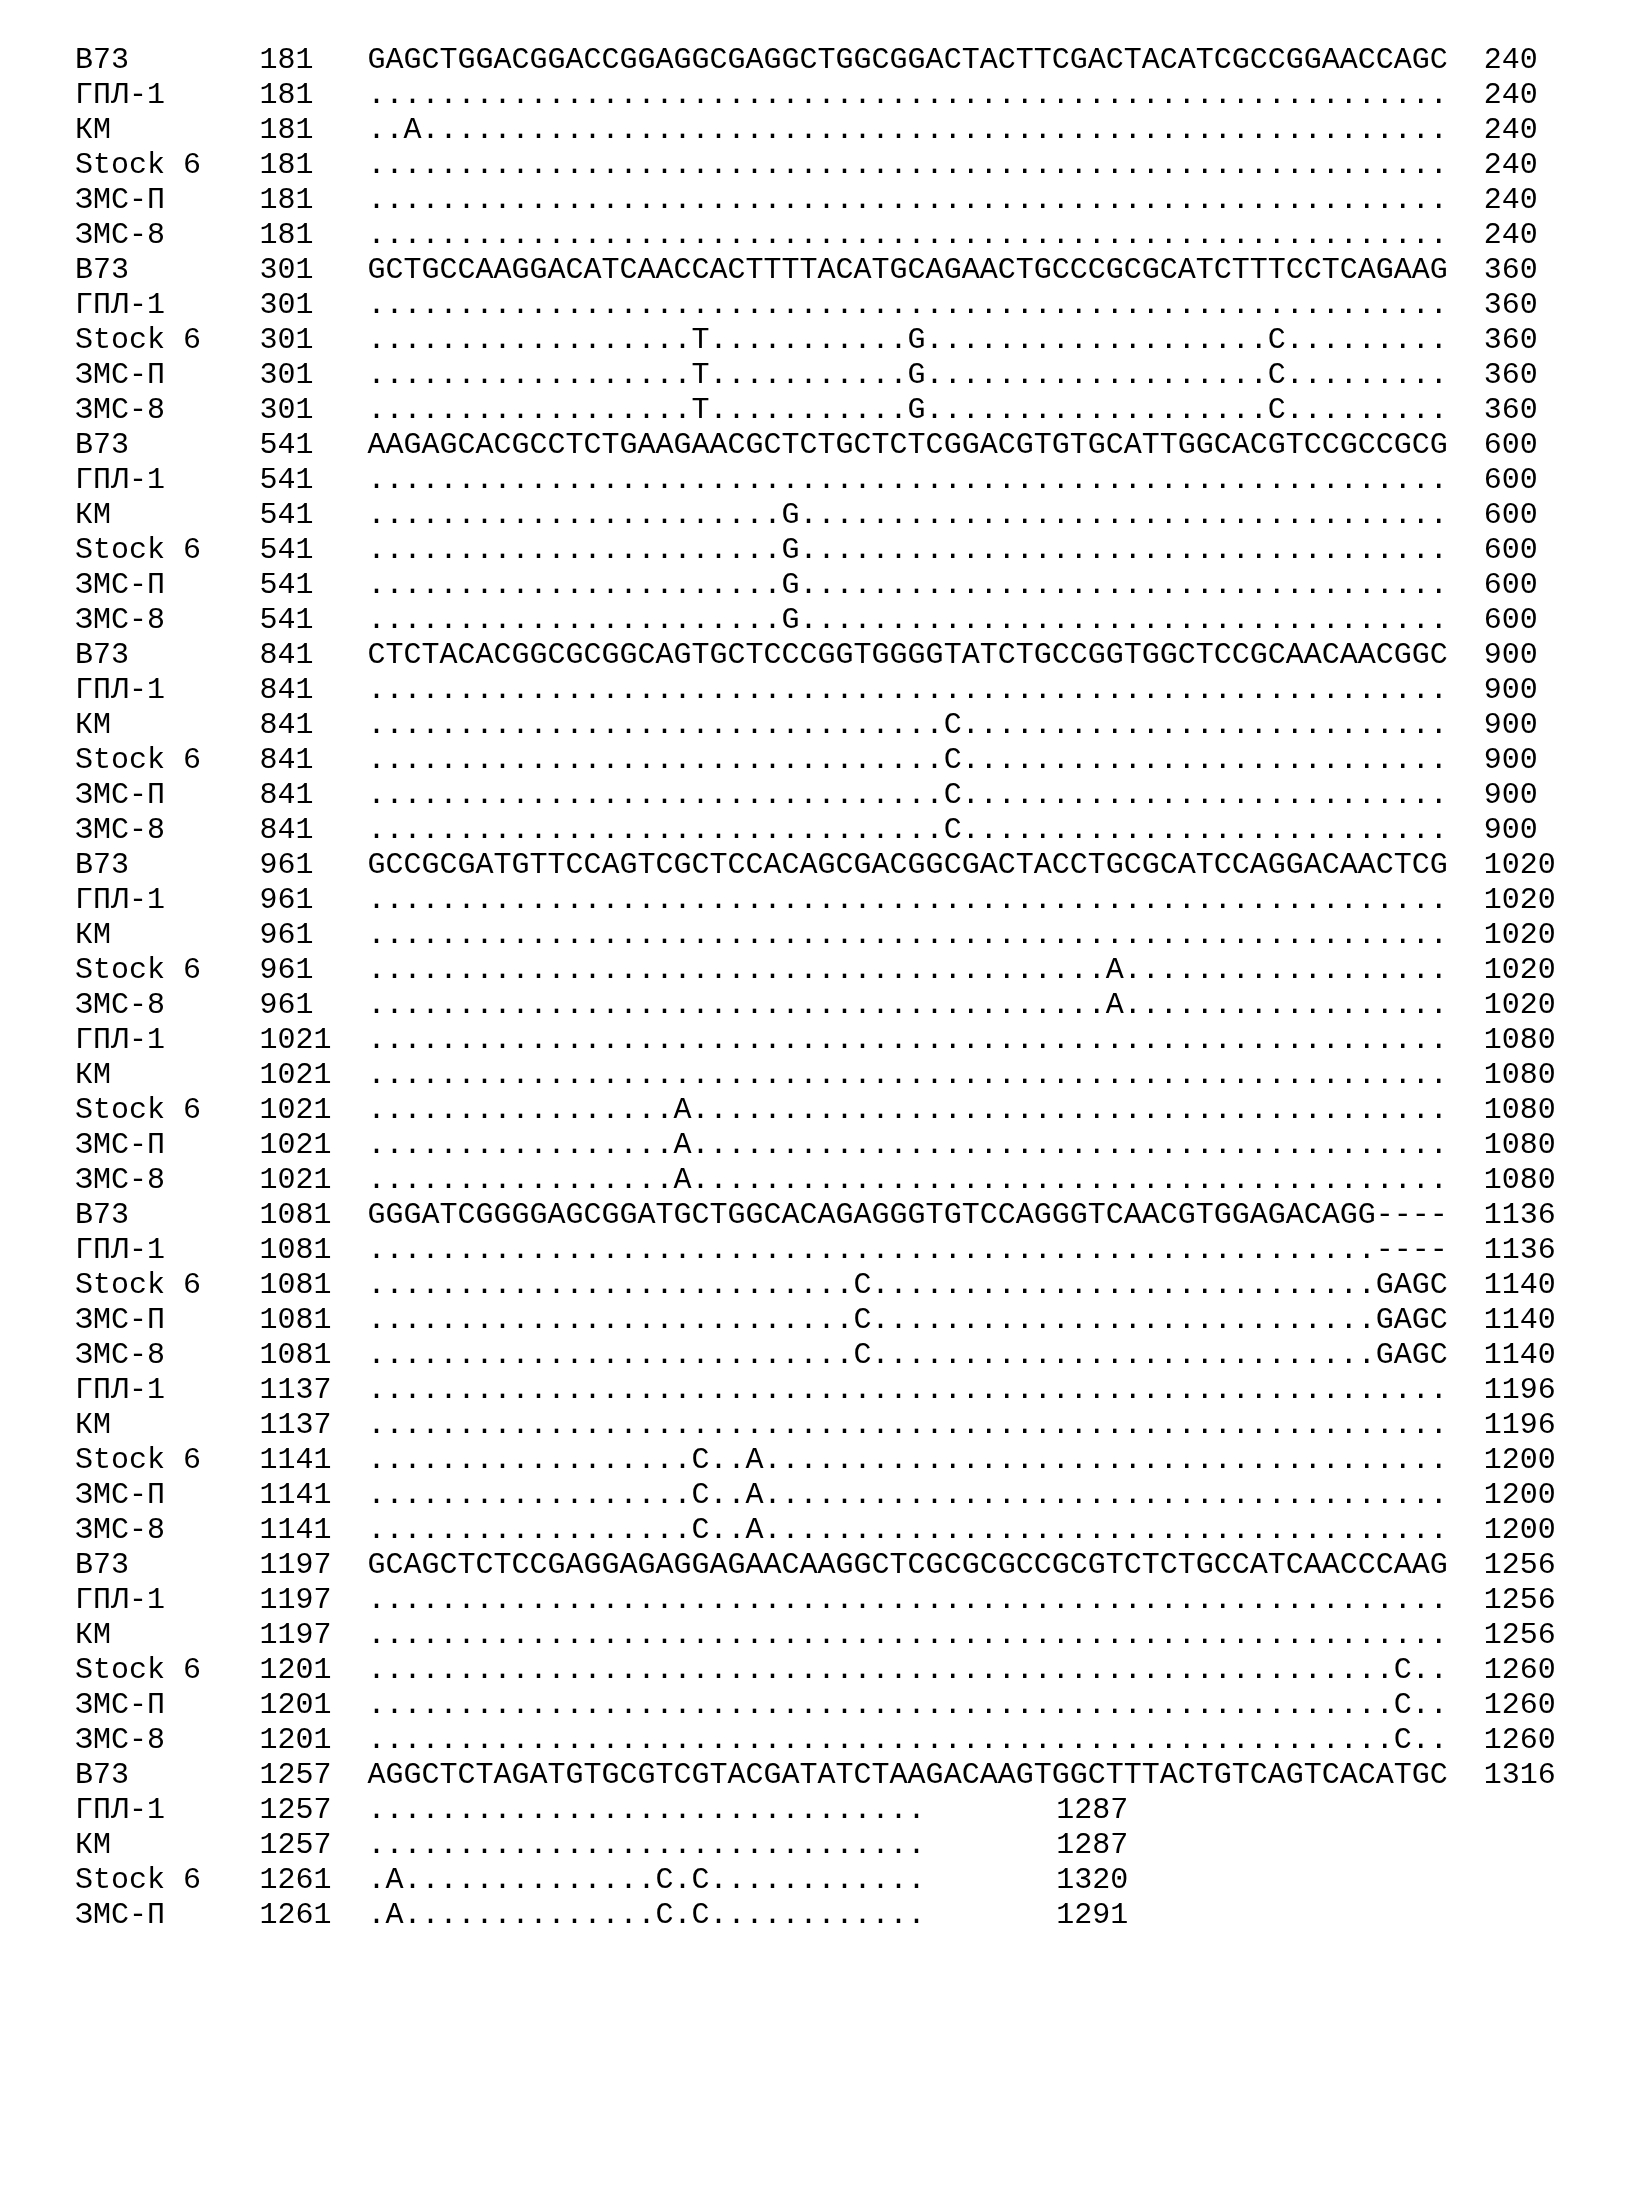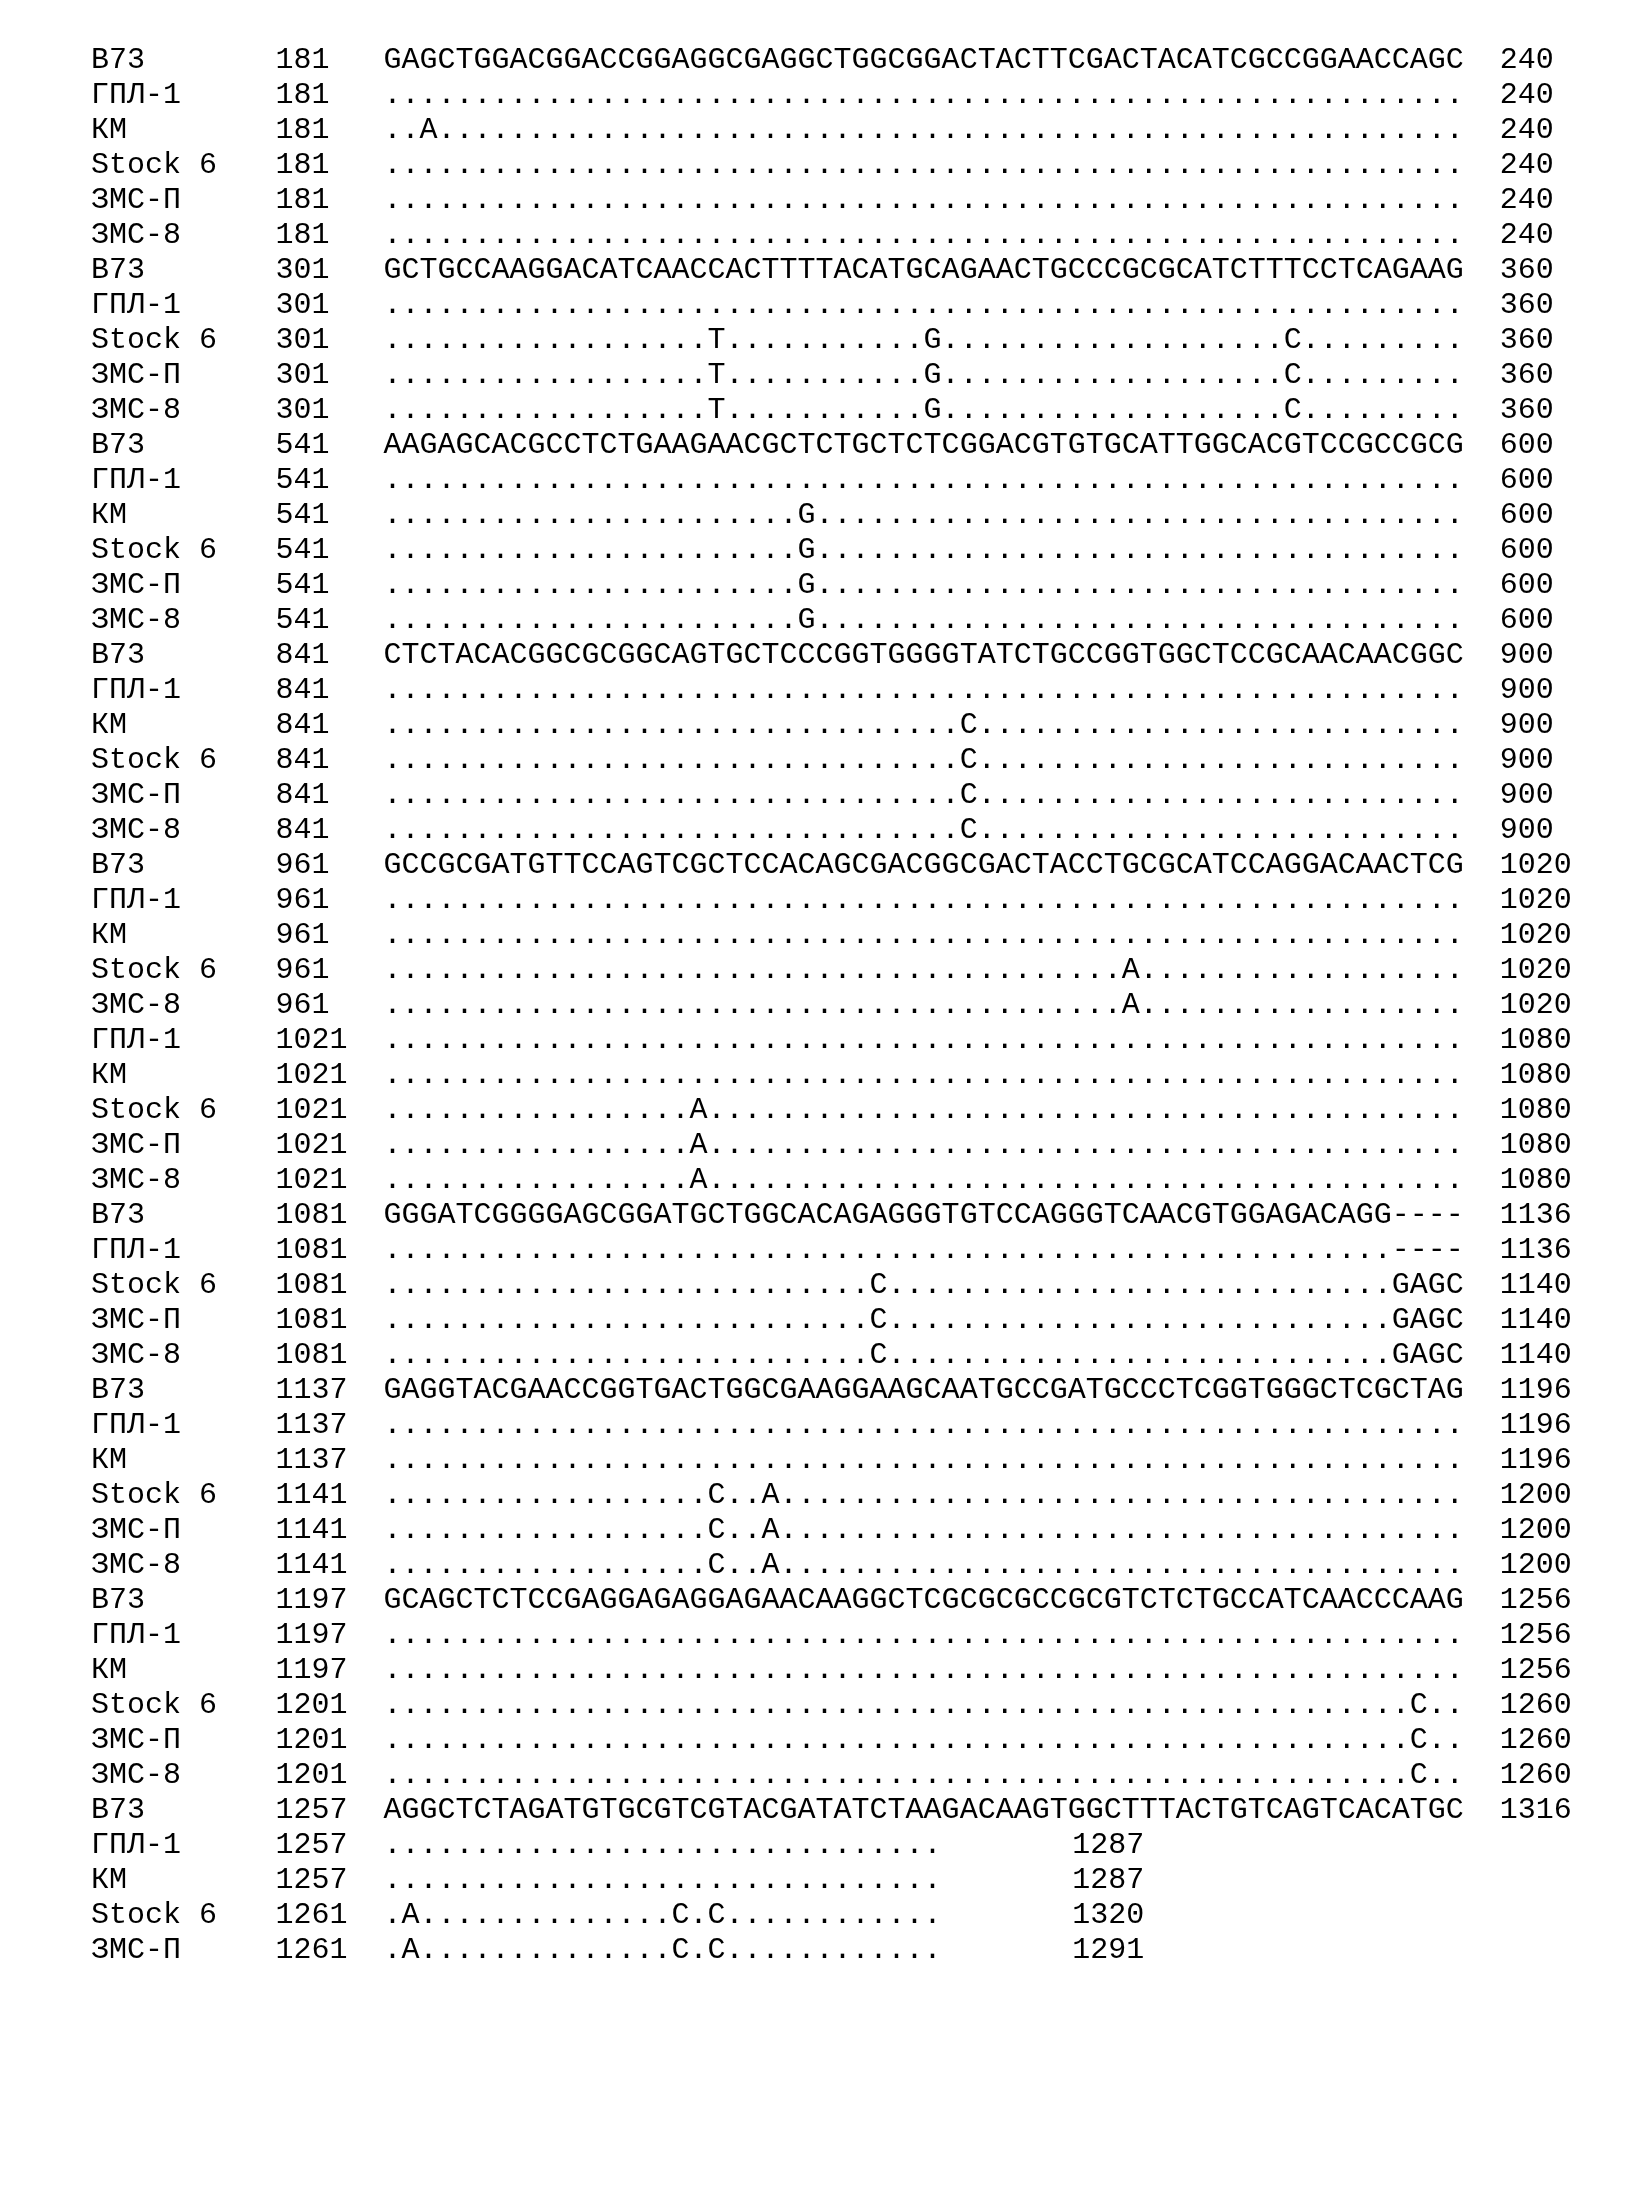--- a/index.html
+++ b/index.html
@@ -12,21 +12,20 @@
     height: 2205px;
     overflow: hidden;
   }
   .page {
     box-sizing: border-box;
     padding: 43px 0 0 75px;
     font-family: "Liberation Mono", "DejaVu Sans Mono", monospace;
     font-size: 30px;
     line-height: 35px;
     color: #000000;
-    margin-left: 16px;
   }
   .row { white-space: pre; }
   .name  { display: inline-block; width: 10.25ch; }
   .start { display: inline-block; width: 6ch; }
   .seq   { letter-spacing: 0; }
   .end   { display: inline-block; }
 </style>
 </head>
 <body style="background: rgb(255, 255, 255);">
 
@@ -62,21 +61,20 @@
     <div class="row"><span class="name">ГПЛ-1</span><span class="start">1021</span><span class="seq">............................................................</span><span class="end" style="margin-left: 2ch;">1080</span></div>
     <div class="row"><span class="name">КМ</span><span class="start">1021</span><span class="seq">............................................................</span><span class="end" style="margin-left: 2ch;">1080</span></div>
     <div class="row"><span class="name">Stock 6</span><span class="start">1021</span><span class="seq">.................A..........................................</span><span class="end" style="margin-left: 2ch;">1080</span></div>
     <div class="row"><span class="name">ЗМС-П</span><span class="start">1021</span><span class="seq">.................A..........................................</span><span class="end" style="margin-left: 2ch;">1080</span></div>
     <div class="row"><span class="name">ЗМС-8</span><span class="start">1021</span><span class="seq">.................A..........................................</span><span class="end" style="margin-left: 2ch;">1080</span></div>
     <div class="row"><span class="name">B73</span><span class="start">1081</span><span class="seq">GGGATCGGGGAGCGGATGCTGGCACAGAGGGTGTCCAGGGTCAACGTGGAGACAGG----</span><span class="end" style="margin-left: 2ch;">1136</span></div>
     <div class="row"><span class="name">ГПЛ-1</span><span class="start">1081</span><span class="seq">........................................................----</span><span class="end" style="margin-left: 2ch;">1136</span></div>
     <div class="row"><span class="name">Stock 6</span><span class="start">1081</span><span class="seq">...........................C............................GAGC</span><span class="end" style="margin-left: 2ch;">1140</span></div>
     <div class="row"><span class="name">ЗМС-П</span><span class="start">1081</span><span class="seq">...........................C............................GAGC</span><span class="end" style="margin-left: 2ch;">1140</span></div>
     <div class="row"><span class="name">ЗМС-8</span><span class="start">1081</span><span class="seq">...........................C............................GAGC</span><span class="end" style="margin-left: 2ch;">1140</span></div>
-    <div class="row"><span class="name">B73</span><span class="start">1137</span><span class="seq">GAGGTACGAACCGGTGACTGGCGAAGGAAGCAATGCCGATGCCCTCGGTGGGCTCGCTAG</span><span class="end" style="margin-left: 2ch;">1196</span></div>
     <div class="row"><span class="name">ГПЛ-1</span><span class="start">1137</span><span class="seq">............................................................</span><span class="end" style="margin-left: 2ch;">1196</span></div>
     <div class="row"><span class="name">КМ</span><span class="start">1137</span><span class="seq">............................................................</span><span class="end" style="margin-left: 2ch;">1196</span></div>
     <div class="row"><span class="name">Stock 6</span><span class="start">1141</span><span class="seq">..................C..A......................................</span><span class="end" style="margin-left: 2ch;">1200</span></div>
     <div class="row"><span class="name">ЗМС-П</span><span class="start">1141</span><span class="seq">..................C..A......................................</span><span class="end" style="margin-left: 2ch;">1200</span></div>
     <div class="row"><span class="name">ЗМС-8</span><span class="start">1141</span><span class="seq">..................C..A......................................</span><span class="end" style="margin-left: 2ch;">1200</span></div>
     <div class="row"><span class="name">B73</span><span class="start">1197</span><span class="seq">GCAGCTCTCCGAGGAGAGGAGAACAAGGCTCGCGCGCCGCGTCTCTGCCATCAACCCAAG</span><span class="end" style="margin-left: 2ch;">1256</span></div>
     <div class="row"><span class="name">ГПЛ-1</span><span class="start">1197</span><span class="seq">............................................................</span><span class="end" style="margin-left: 2ch;">1256</span></div>
     <div class="row"><span class="name">КМ</span><span class="start">1197</span><span class="seq">............................................................</span><span class="end" style="margin-left: 2ch;">1256</span></div>
     <div class="row"><span class="name">Stock 6</span><span class="start">1201</span><span class="seq">.........................................................C..</span><span class="end" style="margin-left: 2ch;">1260</span></div>
     <div class="row"><span class="name">ЗМС-П</span><span class="start">1201</span><span class="seq">.........................................................C..</span><span class="end" style="margin-left: 2ch;">1260</span></div>

